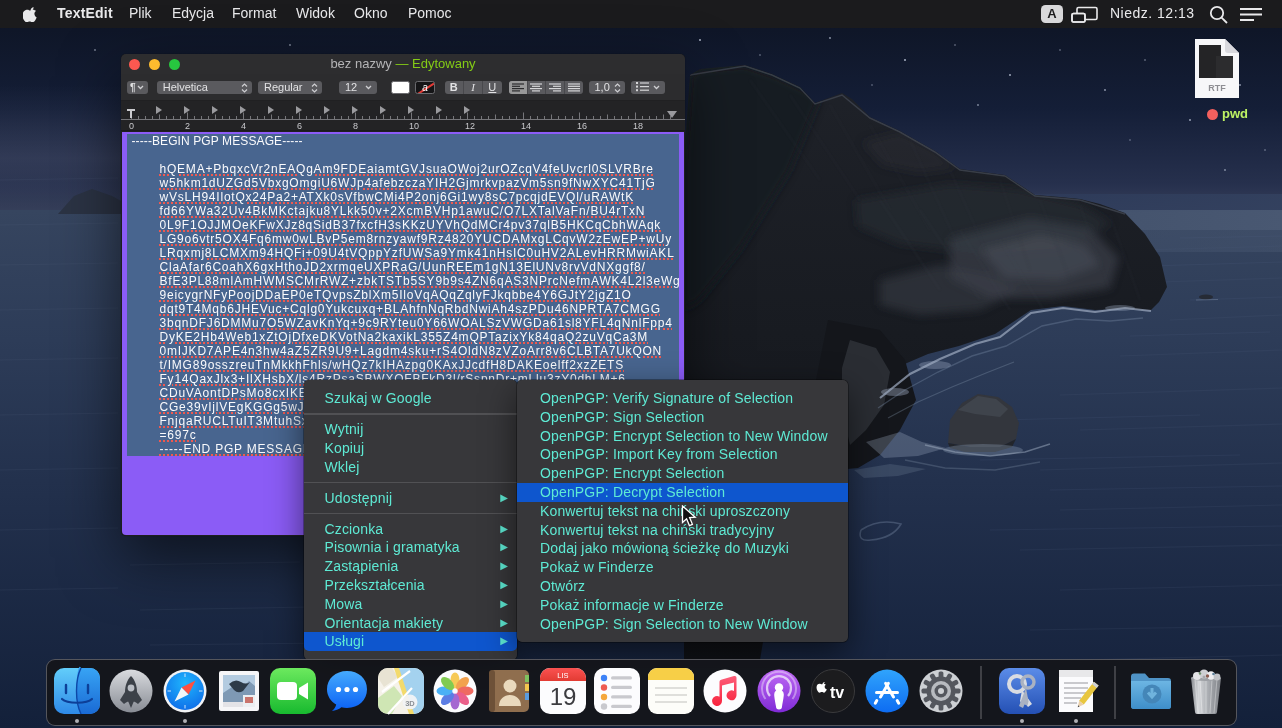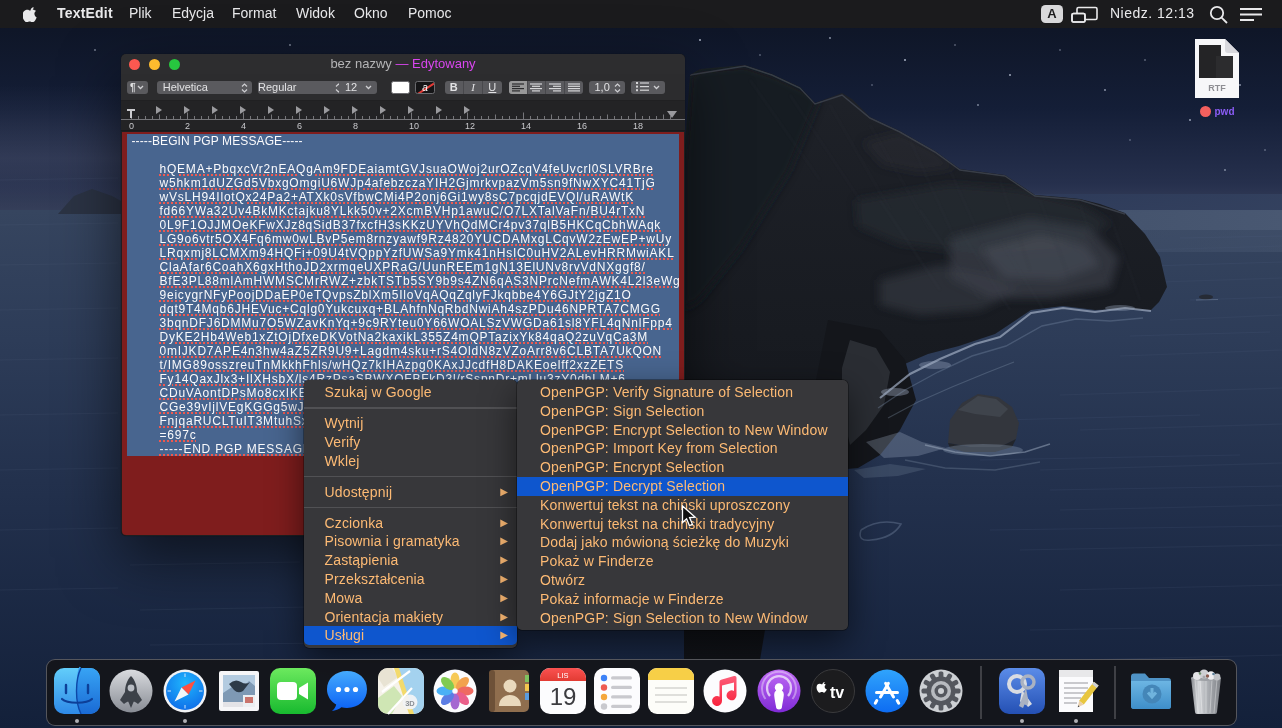--- a/index.html
+++ b/index.html
@@ -5,21 +5,21 @@
   * { margin:0; padding:0; box-sizing:border-box; }
   html,body { width:1282px; height:728px; overflow:hidden; background:#0d1424; }
   body { font-family:"Liberation Sans", sans-serif; position:relative; }
   .abs { position:absolute; }
   .ctl { top:6.5px; height:13.5px; background:#5a5a5e; border-radius:3px; display:flex; align-items:center; justify-content:center; font-size:11px; color:#e2e2e4; }
   .ctl .stp { position:absolute; right:4px; top:2px; }
   .ctl .vv { position:absolute; right:4px; top:4.5px; }
   .seg { flex:1; height:13.5px; display:flex; align-items:center; justify-content:center; border-right:1px solid #48484c; font-size:11px; }
   .seg.on { background:#989899; border-radius:3px 0 0 3px; color:#222; }
   .sp { text-decoration:underline dotted #ef5950 2px; text-underline-offset:2px;margin-left:28px; }
-  .menu { background:#37373a; box-shadow:0 12px 34px rgba(0,0,0,.55), 0 0 0 0.5px rgba(0,0,0,.6); padding:3px 0; color:#fdba74; font-size:14px; }
+  .menu { background:#37373a; box-shadow:0 12px 34px rgba(0,0,0,.55), 0 0 0 0.5px rgba(0,0,0,.6); padding:9px 0; color:#5eead4; font-size:14px; }
   .mi { height:18.8px; line-height:18.8px; padding-left:21px; position:relative; white-space:nowrap; letter-spacing:0.15px; }
   #m2 .mi { padding-left:23px; }
   .mi.hl { background:#0e56ce; }
   .msep { height:2px; margin:5.3px 0; background:#515154; height:1.6px; }
   .arr { position:absolute; right:9px; top:0; font-size:10px; }
 </style>
 </head>
 <body>
 
 <svg class="abs" id="wall" width="1282" height="728" viewBox="0 0 1282 728" style="left:0;top:0">
@@ -232,44 +232,44 @@
 </div>
 
 <div class="abs" id="deskicon" style="left:1186px;top:38px;width:62px;">
   <svg width="46" height="61" viewBox="0 0 46 61" style="margin-left:8px">
     <path d="M1 1 h30 l14 14 v45 h-44 z" fill="#f7f7f9"></path>
     <path d="M31 1 l14 14 h-11 a3 3 0 0 1 -3 -3 z" fill="#d9d9de"></path>
     <rect x="5" y="7" width="22" height="33" fill="#242426"></rect>
     <rect x="22" y="18" width="17" height="22" fill="#2c2c2e"></rect>
     <text x="23" y="53" text-anchor="middle" font-size="9" fill="#8e8e93" font-weight="bold" font-family="Liberation Sans">RTF</text>
   </svg>
-  <div style="margin-top:3px;text-align:center;color:#8b5cf6;font-size:10px;font-weight:700;">
+  <div style="margin-top:3px;text-align:right;color:#bef264;font-size:13px;font-weight:700;">
     <span style="display:inline-block;width:11px;height:11px;border-radius:50%;background:#f4605e;vertical-align:-2px;margin-right:4px;"></span>pwd</div>
 </div>
 
 <div class="abs" id="win" style="left:121px;top:54px;width:564px;height:482px;border-radius:5px;background:#1e1e20;box-shadow:0 22px 60px rgba(0,0,0,.6), 0 0 1px rgba(0,0,0,.8);">
 
   <div class="abs" style="left:0;top:0;width:564px;height:20px;background:#2d2d2f;border-radius:5px 5px 0 0;">
     <span class="abs" style="left:7.5px;top:5px;width:11px;height:11px;border-radius:50%;background:#fc5850;"></span>
     <span class="abs" style="left:27.5px;top:5px;width:11px;height:11px;border-radius:50%;background:#fdbb2e;"></span>
     <span class="abs" style="left:47.5px;top:5px;width:11px;height:11px;border-radius:50%;background:#27c63f;"></span>
-    <div style="text-align:center;font-size:13px;line-height:20px;color:#b4b4b6;">bez nazwy <span style="color:#d946ef">— Edytowany</span></div>
+    <div style="text-align:center;font-size:13px;line-height:20px;color:#b4b4b6;">bez nazwy <span style="color:#84cc16">— Edytowany</span></div>
   </div>
 
   <div class="abs" id="tb" style="left:0;top:20px;width:564px;height:27px;background:#2c2c2e;border-bottom:1px solid #202022;font-size:11px;color:#dedee0;">
     <div class="abs ctl" style="left:6px;width:21px;justify-content:flex-start;padding-left:3px;">
         <b style="font-size:10px;">¶</b>
         <svg style="margin-left:1px" width="7" height="5" viewBox="0 0 7 5">
           <path d="M1 1 l2.5 2.5 L6 1" stroke="#cfcfd2" stroke-width="1.3" fill="none"></path>
         </svg>
       </div>
     <div class="abs ctl" style="left:35.7px;width:95.7px;padding-left:6px;justify-content:flex-start;">Helvetica<svg class="stp" width="7" height="10" viewBox="0 0 7 10">
           <path d="M1 3.5 L3.5 1 L6 3.5 M1 6.5 L3.5 9 L6 6.5" stroke="#cfcfd2" stroke-width="1.2" fill="none"></path>
         </svg></div>
-    <div class="abs ctl" style="left:137px;width:88px;justify-content:flex-start;">Regular<svg class="stp" width="7" height="10" viewBox="0 0 7 10">
+    <div class="abs ctl" style="left:137px;width:64px;padding-left:6px;justify-content:flex-start;">Regular<svg class="stp" width="7" height="10" viewBox="0 0 7 10">
           <path d="M1 3.5 L3.5 1 L6 3.5 M1 6.5 L3.5 9 L6 6.5" stroke="#cfcfd2" stroke-width="1.2" fill="none"></path>
         </svg></div>
     <div class="abs ctl" style="left:218px;width:37.5px;padding-left:6px;justify-content:flex-start;">12<svg class="vv" style="right:5px" width="7" height="5" viewBox="0 0 7 5">
           <path d="M1 1 l2.5 2.5 L6 1" stroke="#cfcfd2" stroke-width="1.3" fill="none"></path>
         </svg></div>
     <div class="abs" style="left:270px;top:6.5px;width:19px;height:13px;border-radius:2.5px;background:#fff;border:1px solid #6a6a6e;"></div>
     <div class="abs" style="left:294px;top:6.5px;width:20px;height:13px;border-radius:2.5px;background:#151517;border:1px solid #6a6a6e;overflow:hidden;color:#fff;font-style:italic;font-size:10px;text-align:center;line-height:12px;"><span style="position:relative;z-index:2">a</span><span class="abs" style="left:-3px;top:5.5px;width:28px;height:2px;background:#e03a36;transform:rotate(-33deg);"></span></div>
     <div class="abs ctl" style="left:323.5px;width:57px;padding:0;">
         <span class="seg" style="font-weight:700;">B</span>
         <span class="seg" style="font-style:italic;font-family:'Liberation Serif',serif;">I</span>
@@ -446,31 +446,31 @@
           <text x="344" y="28">12</text>
           <text x="400" y="28">14</text>
           <text x="456" y="28">16</text>
           <text x="512" y="28">18</text>
         </g>
       <path d="M6 9 h8 M10 9 v8" stroke="#c9c9cd" stroke-width="2" fill="none"></path>
       <polygon points="546,10 556,10 551,17" fill="#9a9a9e"></polygon>
     </svg>
   </div>
 
-  <div class="abs" style="left:1px;top:78px;width:562px;height:403px;background:#7f1d1d;overflow:hidden;border-radius:0 0 4px 4px;">
+  <div class="abs" style="left:1px;top:78px;width:562px;height:403px;background:#8b5cf6;overflow:hidden;border-radius:0 0 4px 4px;">
     <div class="abs" style="left:5px;top:1.5px;width:552px;height:322px;background:#48658f;"></div>
     <div id="doc" class="abs" style="left:9.5px;top:1.5px;font-size:12px;line-height:14px;color:#fafafc;white-space:pre;letter-spacing:0.78px;"><div style="letter-spacing:0.1px">-----BEGIN PGP MESSAGE-----</div><div style="letter-spacing:0.1px"> </div><div class="sp">hQEMA+PbqxcVr2nEAQgAm9FDEaiamtGVJsuaOWoj2urOZcqV4feUvcrl0SLVRBre</div><div class="sp">w5hkm1dUZGd5VbxgOmgiU6WJp4afebzczaYIH2GjmrkvpazVm5sn9fNwXYC41TjG</div><div class="sp">wVsLH94IlotQx24Pa2+ATXk0sVfbwCMi4P2onj6Gi1wy8sC7pcqjdEVQl/uRAWtK</div><div class="sp">fd66YWa32Uv4BkMKctajku8YLkk50v+2XcmBVHp1awuC/O7LXTalVaFn/BU4rTxN</div><div class="sp">0L9F1OJJMOeKFwXJz8qSidB37fxcfH3sKKzUYVhQdMCr4pv37qlB5HKCqCbhWAqk</div><div class="sp">LG9o6vtr5OX4Fq6mw0wLBvP5em8rnzyawf9Rz4820YUCDAMxgLCqvW2zEwEP+wUy</div><div class="sp">LRqxmj8LCMXm94HQFi+09U4tVQppYzfUWSa9Ymk41nHsIC0uHV2ALevHRRMwiAKL</div><div class="sp">ClaAfar6CoahX6gxHthoJD2xrmqeUXPRaG/UunREEm1gN13ElUNv8rvVdNXggf8/</div><div class="sp">BfE3PL88mlAmHWMSCMrRWZ+zbkTSTb5SY9b9s4ZN6qAS3NPrcNefmAWK4L2l3eWg</div><div class="sp">9eicygrNFyPoojDDaEP0eTQvpsZblXm5IloVqAQqZqlyFJkqbbe4Y6GJtY2jgZ1O</div><div class="sp">dqt9T4Mqb6JHEVuc+Cqlg0Yukcuxq+BLAhfnNqRbdNwiAh4szPDu46NPRTA7CMGG</div><div class="sp">3bqnDFJ6DMMu7O5WZavKnYq+9c9RYteu0Y66WOALSzVWGDa61sl8YFL4qNnlFpp4</div><div class="sp">DyKE2Hb4Web1xZtOjDfxeDKVotNa2kaxikL355Z4mQPTazixYk84qaQ2zuVqCa3M</div><div class="sp">0mIJKD7APE4n3hw4aZ5ZR9U9+Lagdm4sku+rS4OldN8zVZoArr8v6CLBTA7UkQON</div><div class="sp">t/IMG89osszreuTnMkkhFhls/wHQz7kIHAzpg0KAxJJcdfH8DAKEoelff2xzZETS</div><div class="sp">Fy14QaxJlx3+IlXHsbX/ls4RzPsaSBWXOFBFkD3l/rSspnDr+mLlu3zY0dhLM+6</div><div class="sp">CDuVAontDPsMo8cxIKEYyqhOIU3fRrEkI1BOkMywIdGUpd31Fr6HmrDzI1nkr7bw</div><div class="sp">CGe39vIjlVEgKGGg5wJXM2F/Fr0pXh6zSkwFgiJ4M1a7PQn0kLau0y5ffcUHo2qj</div><div class="sp">FnjqaRUCLTuIT3MtuhSxS05l11kDqOY3EaphBUL2kWAJKTqtR0wVnq3RmhF9tcxQ</div><div class="sp">=697c</div><div class="sp">-----END PGP MESSAGE-----</div></div>
   </div>
 </div>
 
 <div class="abs menu" id="m1" style="left:303.5px;top:380px;width:213.5px;border-radius:5px;">
   <div class="mi">Szukaj w Google</div>
   <div class="msep"></div>
   <div class="mi">Wytnij</div>
-  <div class="mi">Verify</div>
+  <div class="mi">Kopiuj</div>
   <div class="mi">Wklej</div>
   <div class="msep"></div>
   <div class="mi">Udostępnij<span class="arr">▶</span></div>
   <div class="msep"></div>
   <div class="mi">Czcionka<span class="arr">▶</span></div>
   <div class="mi">Pisownia i gramatyka<span class="arr">▶</span></div>
   <div class="mi">Zastąpienia<span class="arr">▶</span></div>
   <div class="mi">Przekształcenia<span class="arr">▶</span></div>
   <div class="mi">Mowa<span class="arr">▶</span></div>
   <div class="mi">Orientacja makiety<span class="arr">▶</span></div>

